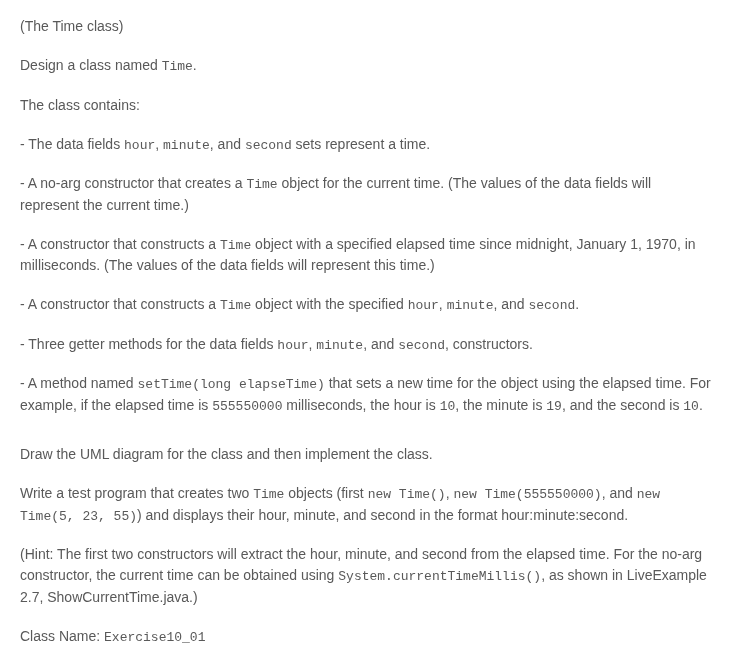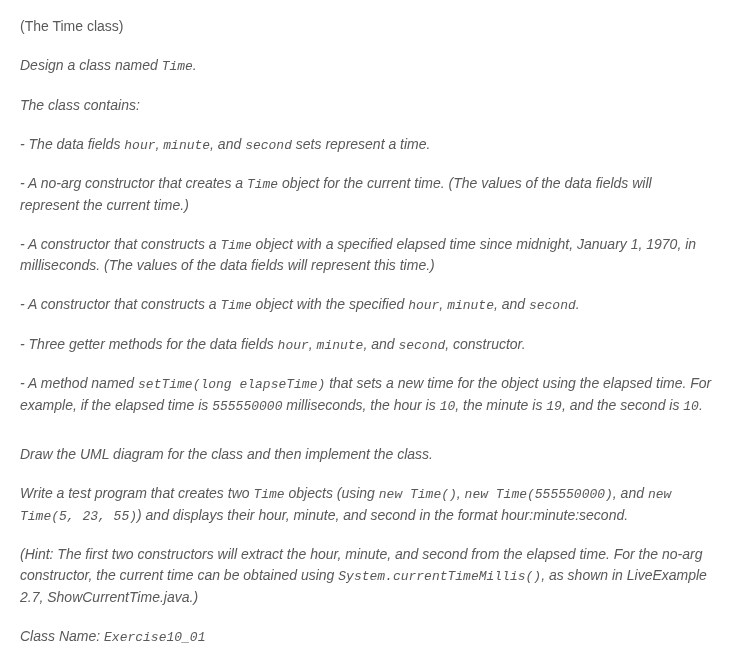--- a/index.html
+++ b/index.html
@@ -14,21 +14,20 @@
       background: #ffffff;
       padding: 16px 20px;
       width: 732px;
       line-height: 1.5;
     }
     .title {
       margin-bottom: 18px;
     }
     .para {
       margin-bottom: 18px;
-      font-style: italic;
     }
     .code {
       font-family: "Courier New", Courier, monospace;
       font-size: 13px;
     }
   </style>
 </head>
 <body>
 
 <div class="title">(The Time class)</div>
@@ -49,31 +48,31 @@
 
 <div class="para">
   <span>- A constructor that constructs a </span><span class="code">Time</span><span> object with a specified elapsed time since midnight, January 1, 1970, in milliseconds. (The values of the data fields will represent this time.)</span>
 </div>
 
 <div class="para">
   <span>- A constructor that constructs a </span><span class="code">Time</span><span> object with the specified </span><span class="code">hour</span><span>, </span><span class="code">minute</span><span>, and </span><span class="code">second</span><span>.</span>
 </div>
 
 <div class="para">
-  <span>- Three getter methods for the data fields </span><span class="code">hour</span><span>, </span><span class="code">minute</span><span>, and </span><span class="code">second</span><span>, constructor.</span>
+  <span>- Three getter methods for the data fields </span><span class="code">hour</span><span>, </span><span class="code">minute</span><span>, and </span><span class="code">second</span><span>, constructors.</span>
 </div>
 
 <div class="para" style="margin-bottom:28px;">
   <span>- A method named </span><span class="code">setTime(long elapseTime)</span><span> that sets a new time for the object using the elapsed time. For example, if the elapsed time is </span><span class="code">555550000</span><span> milliseconds, the hour is </span><span class="code">10</span><span>, the minute is </span><span class="code">19</span><span>, and the second is </span><span class="code">10</span><span>.</span>
 </div>
 
 <div class="para">Draw the UML diagram for the class and then implement the class.</div>
 
 <div class="para">
-  <span>Write a test program that creates two </span><span class="code">Time</span><span> objects (using </span><span class="code">new Time()</span><span>, </span><span class="code">new Time(555550000)</span><span>, and </span><span class="code">new Time(5, 23, 55)</span><span>) and displays their hour, minute, and second in the format hour:minute:second.</span>
+  <span>Write a test program that creates two </span><span class="code">Time</span><span> objects (first </span><span class="code">new Time()</span><span>, </span><span class="code">new Time(555550000)</span><span>, and </span><span class="code">new Time(5, 23, 55)</span><span>) and displays their hour, minute, and second in the format hour:minute:second.</span>
 </div>
 
 <div class="para">
   <span>(Hint: The first two constructors will extract the hour, minute, and second from the elapsed time. For the no-arg constructor, the current time can be obtained using </span><span class="code">System.currentTimeMillis()</span><span>, as shown in LiveExample 2.7, ShowCurrentTime.java.)</span>
 </div>
 
 <div class="para" style="margin-bottom:0;">
   <span>Class Name: </span><span class="code">Exercise10_01</span>
 </div>
 

